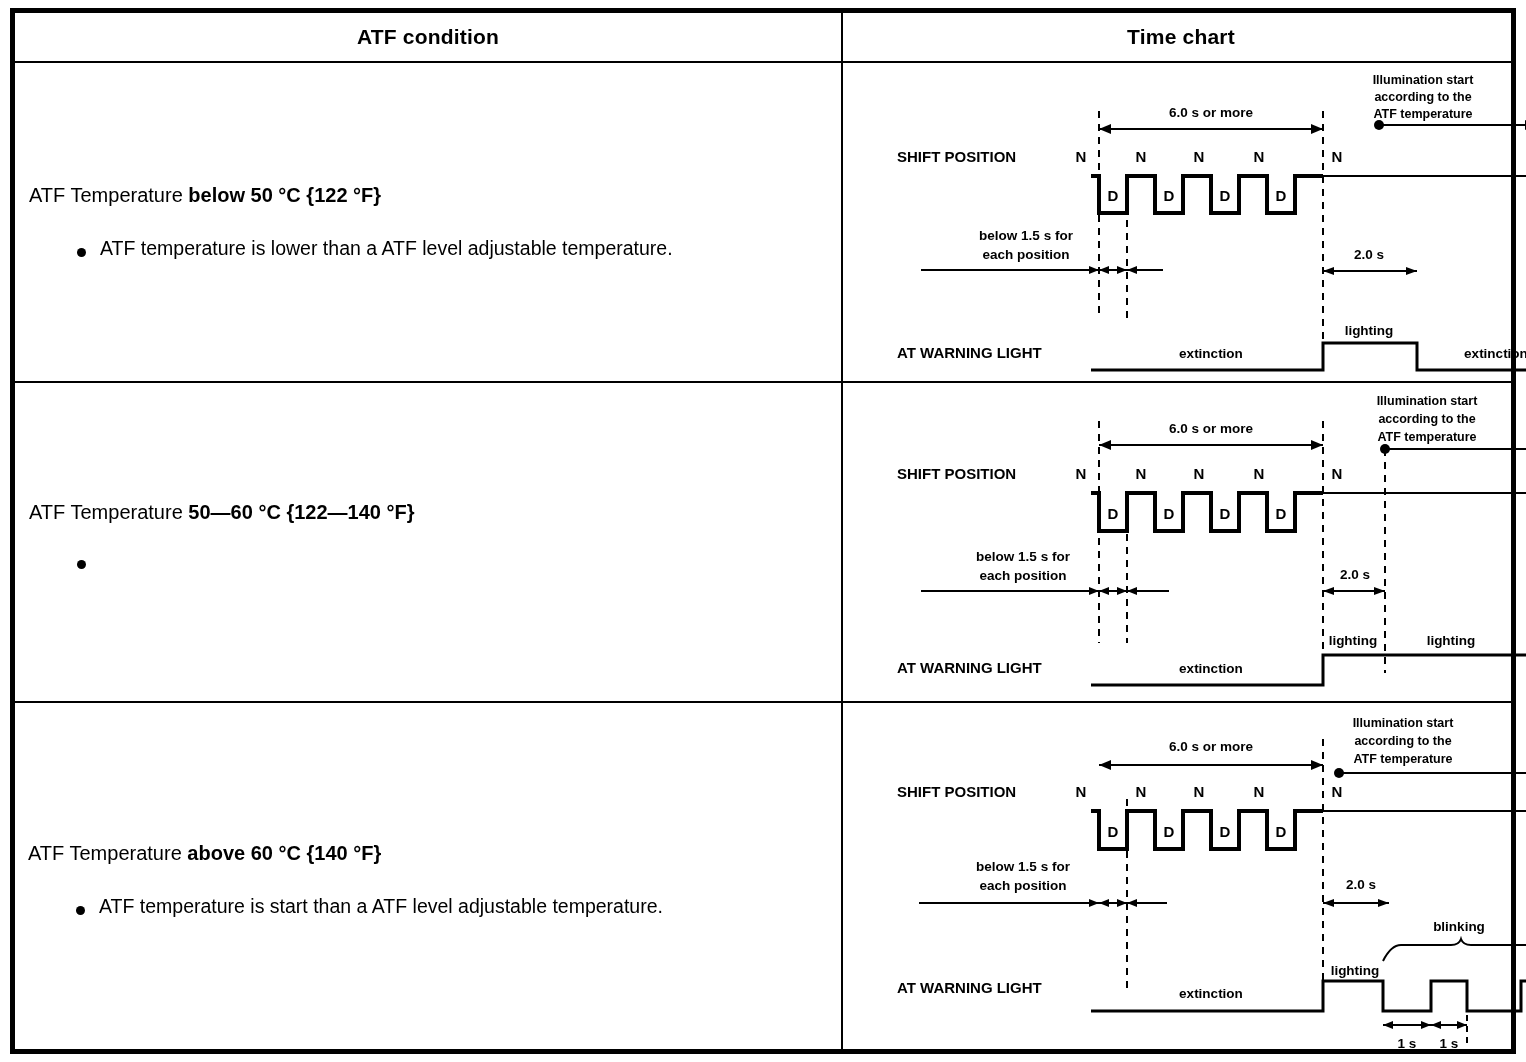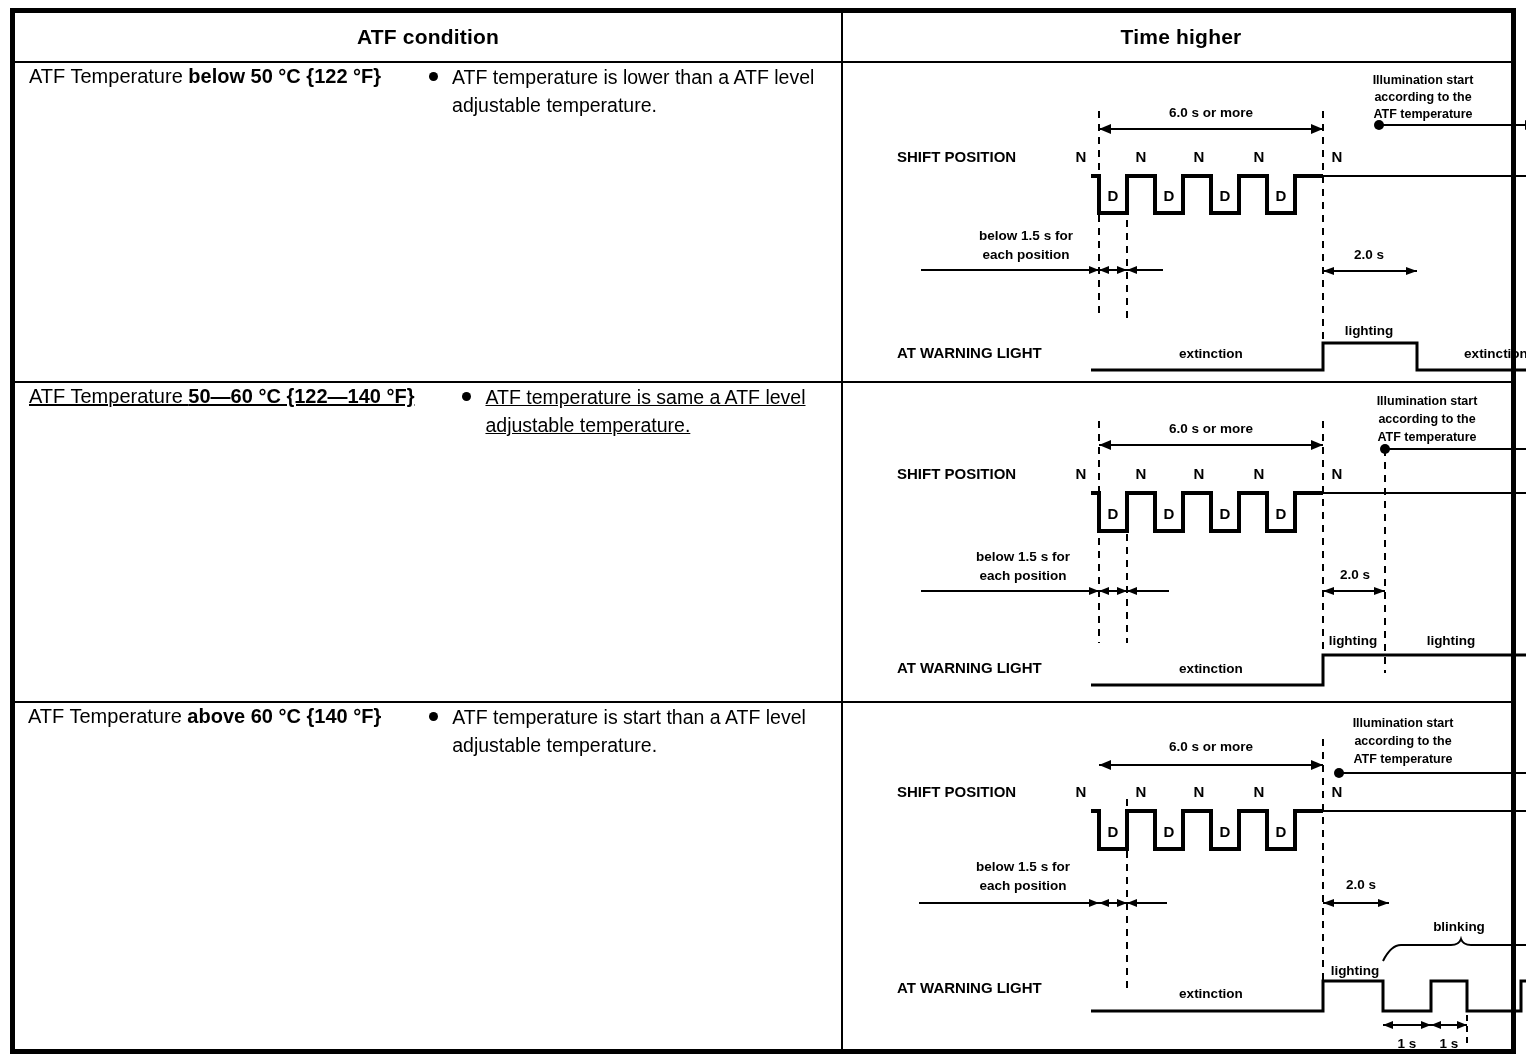--- a/index.html
+++ b/index.html
@@ -70,38 +70,38 @@
   .head-left  { left: 0;     width: 826px; }
   .head-right { left: 828px; width: 676px; }
 
   .cond-cell {
     position: absolute;
     left: 0;
     width: 826px;
     padding: 0 14px;
     box-sizing: border-box;
     display: flex;
-    flex-direction: row;
+    flex-direction: column;
     justify-content: center;
   }
   .cond-r1 { top: 50px;  height: 318px; }
-  .cond-r2 { top: 370px; height: 318px; text-decoration: underline; }
+  .cond-r2 { top: 362px; height: 318px; }
   .cond-r3 { top: 690px; height: 354px; padding-left: 13px; }
 
   .cond-title {
     font-size: 20px;
     line-height: 26px;
     margin-bottom: 26px;
     white-space: nowrap;
   }
   .cond-title b { font-weight: bold; }
 
   .bullet-row {
     display: flex;
-    align-items: flex-start;
+    align-items: center;
     padding-left: 48px;
   }
   .bullet-dot {
     flex: 0 0 auto;
     width: 9px;
     height: 9px;
     border-radius: 50%;
     background: #000;
     margin-top: 9px;
     margin-right: 14px;
@@ -135,21 +135,21 @@
 
       <div class="col-divider"></div>
       <div class="hr hr-head"></div>
       <div class="hr hr-r1"></div>
       <div class="hr hr-r2"></div>
 
       <div class="head-cell head-left">
         <span>ATF condition</span>
       </div>
       <div class="head-cell head-right">
-        <span>Time higher</span>
+        <span>Time chart</span>
       </div>
 
       <div class="cond-cell cond-r1">
         <div class="cond-title">
           <span>ATF Temperature </span><b>below 50 °C {122 °F}</b>
         </div>
         <div class="bullet-row">
           <span class="bullet-dot"></span>
           <span class="bullet-text">ATF temperature is lower than a ATF level adjustable temperature.</span>
         </div>
@@ -211,21 +211,20 @@
           <polyline fill="none" stroke="#000" stroke-width="3" points="200,307 432,307 432,280 526,280 526,307 660,307"></polyline>
         </svg>
       </div>
 
       <div class="cond-cell cond-r2">
         <div class="cond-title">
           <span>ATF Temperature </span><b>50—60 °C {122—140 °F}</b>
         </div>
         <div class="bullet-row">
           <span class="bullet-dot"></span>
-          <span class="bullet-text">ATF temperature is same a ATF level adjustable temperature.</span>
         </div>
       </div>
 
       <div class="chart-cell chart-r2">
         <svg width="676" height="318" viewBox="0 0 676 318">
           <text class="small-txt" x="536" y="22" text-anchor="middle">Illumination start</text>
           <text class="small-txt" x="536" y="40" text-anchor="middle">according to the</text>
           <text class="small-txt" x="536" y="58" text-anchor="middle">ATF temperature</text>
           <circle cx="494" cy="66" r="5" fill="#000"></circle>
           <line x1="494" y1="66" x2="648" y2="66" stroke="#000" stroke-width="2"></line>

